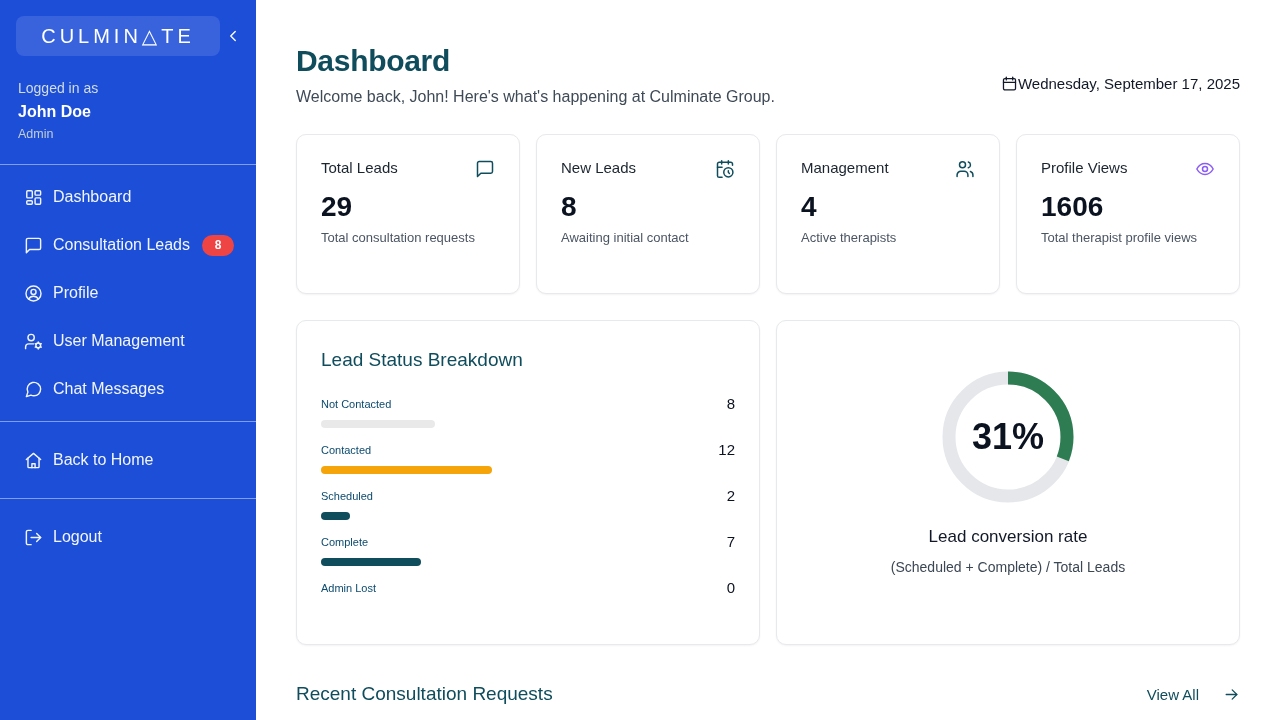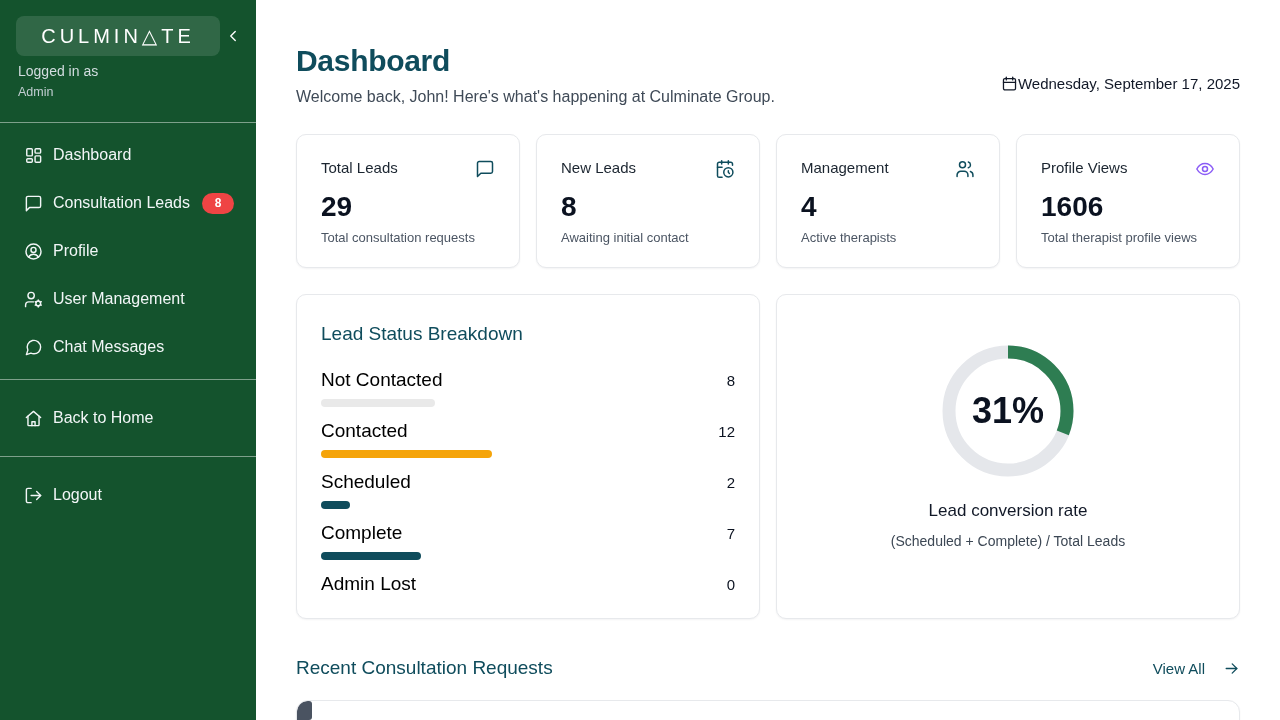--- a/index.html
+++ b/index.html
@@ -8,21 +8,21 @@
   .app { display:flex; width:1280px; height:720px; }
 
   
   .sidebar { width:256px; height:720px; background:#0e4a58; color:#f2f6f7; flex-shrink:0; }
   .logo-row { display:flex; align-items:center; padding:16px 8px 0 16px; }
   .logo-box { width:204px; height:40px; background:rgba(255,255,255,0.12); border-radius:8px;
               display:flex; align-items:center; justify-content:center; }
   .logo-text { color:#ffffff; font-size:20px; font-weight:500; letter-spacing:4px; }
   .collapse-btn { background:none; border:none; color:#ffffff; width:24px; height:24px;
                   margin-left:4px; cursor:pointer; display:flex; align-items:center; }
-  .user-block { padding:7px 18px 0 18px; }
+  .user-block { padding:24px 18px 0 18px; }
   .user-muted { font-size:14px; color:#d3dde0; }
   .user-name { font-size:16px; font-weight:700; color:#ffffff; margin-top:7px; }
   .user-role { font-size:12.5px; color:#c2ced2; margin-top:6px; }
   .sb-divider { border-top:1px solid rgba(255,255,255,0.45); margin-top:23px; }
   .sb-divider.tight { margin-top:0; }
   .nav { padding:8px 0; }
   .nav-item { height:48px; display:flex; align-items:center; padding:0 16px 0 24px;
               font-size:16px; color:#f2f6f7; cursor:pointer; }
   .nav-item .ic { margin-right:10px; flex-shrink:0; }
   .badge { margin-left:12px; min-width:32px; height:21px; border-radius:999px; background:#ef4444;
@@ -37,71 +37,72 @@
   .main { flex:1; padding:44px 40px 0 40px; overflow:hidden; }
   .header-row { display:flex; justify-content:space-between; }
   .page-title { font-size:30px; font-weight:700; color:#0f4c5c; letter-spacing:-0.3px; }
   .page-subtitle { font-size:16px; color:#3f4a57; margin-top:10px; }
   .date-chip { display:flex; align-items:center; font-size:15px; color:#111827; margin-top:16px; }
 
   
   .stats-grid { display:grid; grid-template-columns:repeat(4,1fr); gap:16px; margin-top:28px; }
   .card { background:#ffffff; border:1px solid #e7e9ec; border-radius:10px;
           box-shadow:0 1px 2px rgba(16,24,40,0.05); }
-  .stat-card { height:134px; padding:24px; }
+  .stat-card { height:160px; padding:24px; }
   .stat-top { display:flex; justify-content:space-between; align-items:flex-start; }
   .stat-label { font-size:15px; font-weight:500; color:#1b2530; }
   .stat-value { font-size:28px; font-weight:700; color:#0b1220; margin-top:12px; }
   .stat-caption { font-size:13px; color:#4b5563; margin-top:7px; }
 
   
   .mid-grid { display:grid; grid-template-columns:1fr 1fr; gap:16px; margin-top:26px; }
   .mid-card { height:325px; padding:28px 24px 24px 24px; }
   .card-title { font-size:19px; font-weight:400; color:#0f4c5c; }
   .status-rows { margin-top:24px; }
   .status-row { margin-bottom:13px; }
   .status-line { display:flex; justify-content:space-between; align-items:center; }
-  .status-label { font-size:19px; color:#000000; }
+  .status-label { font-size:11px; color:#0c4a6e; }
   .status-value { font-size:15px; font-weight:500; color:#0b1220; }
   .status-bar { height:8px; border-radius:4px; margin-top:8px; width:0; }
 
   .conv-body { display:flex; flex-direction:column; align-items:center; }
   .donut-wrap { position:relative; width:132px; height:132px; margin-top:22px; }
   .donut-center { position:absolute; inset:0; display:flex; align-items:center; justify-content:center;
                   font-size:36px; font-weight:700; color:#0b1220; }
   .conv-label { font-size:17px; color:#111827; margin-top:24px; }
   .conv-formula { font-size:14px; color:#3c4754; margin-top:12px; }
 
   
   .bottom-row { display:flex; justify-content:space-between; align-items:center; margin-top:38px; }
-  .view-all { display:flex; align-items:center; gap:18px; font-size:15px; font-weight:500;
+  .view-all { display:flex; align-items:center; gap:24px; font-size:15px; font-weight:500;
               color:#0f4c5c; text-decoration:none; cursor:pointer; background:none; border:none; }
   .bottom-card { margin-top:21px; height:60px; border-radius:12px; position:relative; overflow:hidden; }
   .bottom-accent { position:absolute; left:0; top:0; width:15px; height:19px;
                    background:#4a5361; border-radius:10px 3px 3px 0; }
 </style>
 </head>
 <body>
 
 <div class="app">
 
-  <aside class="sidebar" style="background: #14532d;">
+  <aside class="sidebar" style="background: #1d4ed8;">
     <div class="logo-row">
       <div class="logo-box">
         <span class="logo-text">CULMIN△TE</span>
       </div>
       <button class="collapse-btn">
         <svg class="ic" width="18" height="18" viewBox="0 0 24 24">
             <path d="M15 18l-6-6 6-6"></path>
           </svg>
       </button>
     </div>
 
     <div class="user-block">
       <div class="user-muted">Logged in as</div>
+      <div class="user-name">John Doe</div>
       <div class="user-role">Admin</div>
     </div>
 
     <div class="sb-divider"></div>
 
     <nav class="nav">
       <div class="nav-item">
         <svg class="ic" width="19" height="19" viewBox="0 0 24 24">
             <rect x="3.5" y="3.5" width="7" height="9" rx="1.2"></rect>
             <rect x="14" y="3.5" width="7" height="5.5" rx="1.2"></rect>

